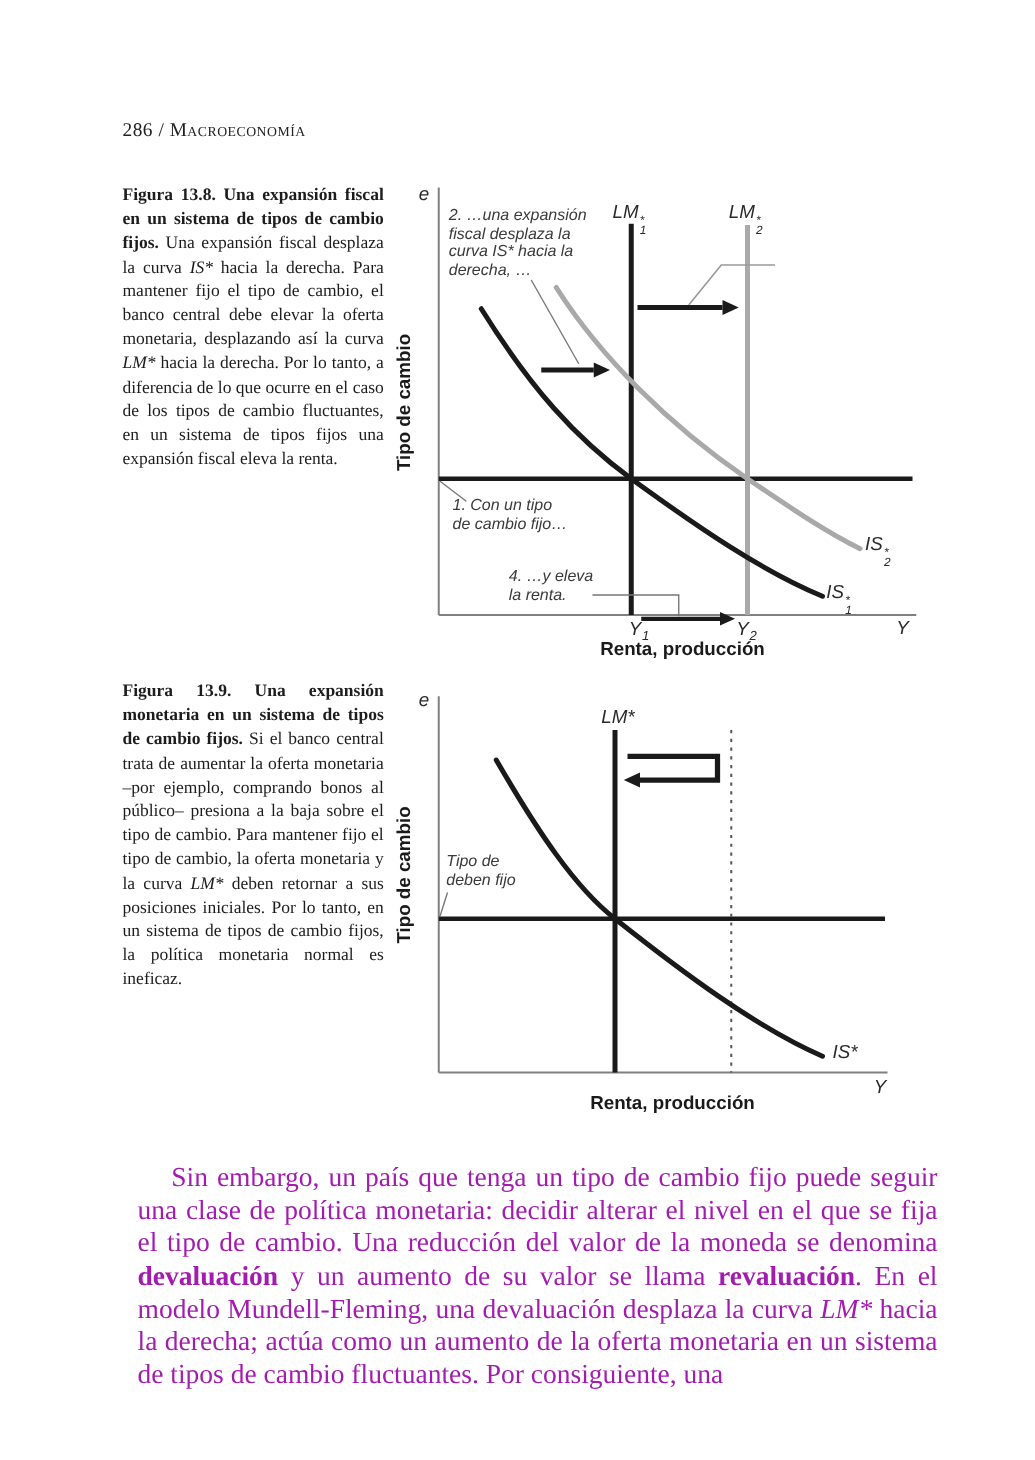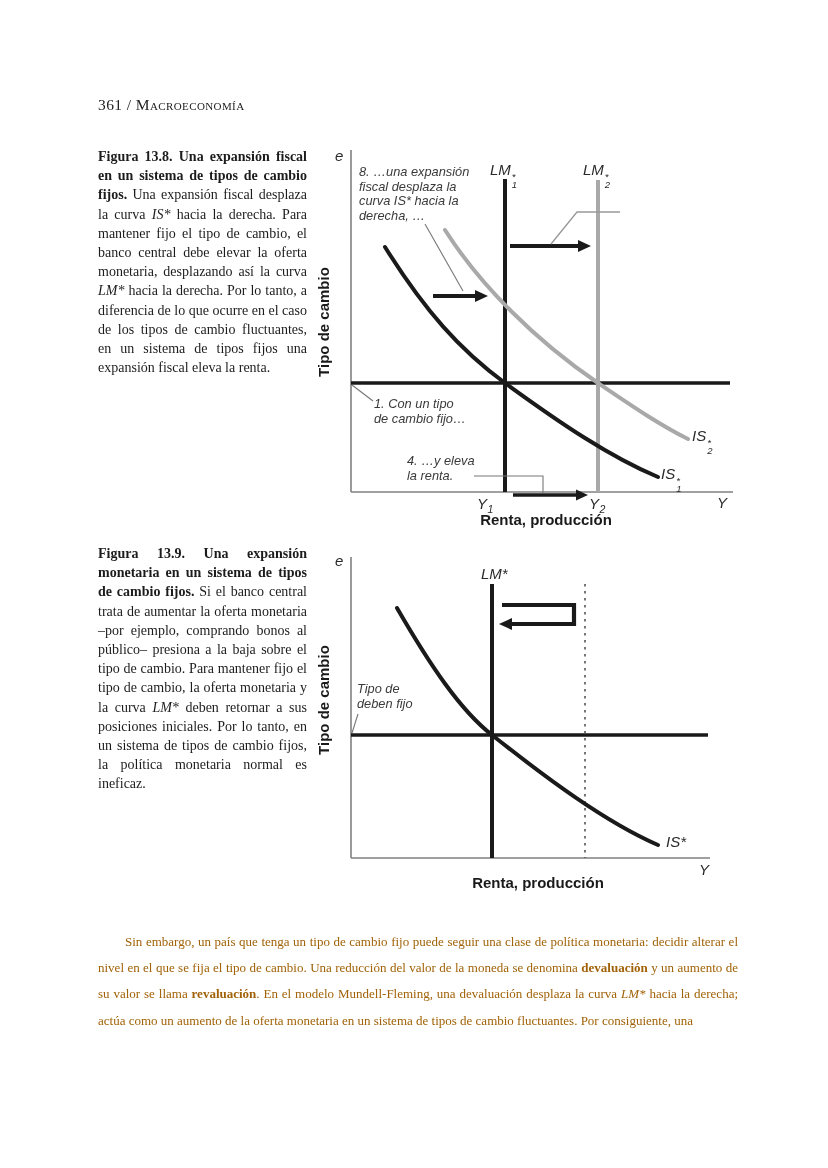--- a/index.html
+++ b/index.html
@@ -14,22 +14,22 @@
   }
   .caption{
     position:absolute;left:98px;width:209px;font-size:14px;line-height:19.2px;
     text-align:justify;color:#1c1c1c;
   }
   .caption1{top:147px;}
   .caption2{top:544px;}
   .seg-b{font-weight:bold;}
   .seg-i{font-style:italic;}
   .bodytext{
-    position:absolute;left:98px;top:929px;width:640px;
-    font-size:13px;line-height:26.2px;text-align:justify;text-indent:27px;color:#a16207;
+    position:absolute;left:110px;top:929px;width:640px;
+    font-size:22px;line-height:26.2px;text-align:justify;text-indent:27px;color:#a21caf;
   }
   .chart{position:absolute;font-family:"Liberation Sans", sans-serif;color:#222;}
   .chart1{left:315px;top:145px;width:445px;height:400px;}
   .chart2{left:315px;top:550px;width:445px;height:360px;}
   .chart svg{position:absolute;left:0;top:0;}
   .lbl{position:absolute;white-space:nowrap;}
   .varlbl{font-size:15px;font-style:italic;color:#2a2a2a;}
   .ann{
     position:absolute;font-size:12.8px;line-height:14.6px;font-style:italic;
     color:#3a3a3a;white-space:pre-line;
@@ -42,21 +42,21 @@
     display:inline-flex;flex-direction:column;align-items:flex-start;
     font-size:9.5px;line-height:7.5px;margin-left:1px;vertical-align:-5px;
   }
   .subsm{font-size:10.5px;vertical-align:-4px;margin-left:0.5px;}
 </style>
 </head>
 <body>
 
 <div class="page">
 
-  <div class="header">361 / Macroeconomía</div>
+  <div class="header">286 / Macroeconomía</div>
 
   <div class="caption caption1"><span class="seg-b">Figura 13.8. Una expansión fiscal en un sistema de tipos de cambio fijos. </span><span>Una expansión fiscal desplaza la curva </span><span class="seg-i">IS*</span><span> hacia la derecha. Para mantener fijo el tipo de cambio, el banco central debe elevar la oferta monetaria, desplazando así la curva </span><span class="seg-i">LM*</span><span> hacia la derecha. Por lo tanto, a diferencia de lo que ocurre en el caso de los tipos de cambio fluctuantes, en un sistema de tipos fijos una expansión fiscal eleva la renta.</span></div>
 
   <div class="chart chart1">
     <svg width="445" height="400" viewBox="0 0 445 400">
 
       <line x1="36" y1="5" x2="36" y2="347" stroke="#808080" stroke-width="1.6"></line>
       <line x1="36" y1="347" x2="418" y2="347" stroke="#808080" stroke-width="1.6"></line>
 
       <line x1="36" y1="238" x2="415" y2="238" stroke="#1a1a1a" stroke-width="3.6"></line>
@@ -98,30 +98,30 @@
         </span></div>
     <div class="lbl varlbl" style="left:377px;top:282px;"><span>IS</span><span class="stk">
           <span>*</span>
           <span>2</span>
         </span></div>
     <div class="lbl varlbl" style="left:346px;top:320px;"><span>IS</span><span class="stk">
           <span>*</span>
           <span>1</span>
         </span></div>
 
-    <div class="ann" style="left:44px;top:20px;width:122px;">8. …una expansión
+    <div class="ann" style="left:44px;top:20px;width:122px;">2. …una expansión
 fiscal desplaza la
 curva IS* hacia la
 derecha, …</div>
-    <div class="ann" style="left:59px;top:252px;font-style:italic;">1. Con un tipo
+    <div class="ann" style="left:47px;top:252px;font-style:italic;">1. Con un tipo
 de cambio fijo…</div>
     <div class="ann" style="left:92px;top:309px;">4. …y eleva
 la renta.</div>
 
-    <div class="lbl varlbl" style="left:162px;top:350px;text-align:right;"><span>Y</span><span class="subsm">1</span></div>
+    <div class="lbl varlbl" style="left:188px;top:350px;text-align:right;"><span>Y</span><span class="subsm">1</span></div>
     <div class="lbl varlbl" style="left:274px;top:350px;"><span>Y</span><span class="subsm">2</span></div>
     <div class="lbl varlbl" style="left:402px;top:349px;">Y</div>
 
     <div class="axis-title" style="left:131px;top:366px;width:200px;">Renta, producción</div>
     <div class="axis-title ytitle" style="left:-70px;top:167px;">Tipo de cambio</div>
   </div>
 
   <div class="caption caption2"><span class="seg-b">Figura 13.9. Una expansión monetaria en un sistema de tipos de cambio fijos. </span><span>Si el banco central trata de aumentar la oferta monetaria –por ejemplo, comprando bonos al público– presiona a la baja sobre el tipo de cambio. Para mantener fijo el tipo de cambio, la oferta monetaria y la curva </span><span class="seg-i">LM*</span><span> deben retornar a sus posiciones iniciales. Por lo tanto, en un sistema de tipos de cambio fijos, la política monetaria normal es ineficaz.</span></div>
 
   <div class="chart chart2">

